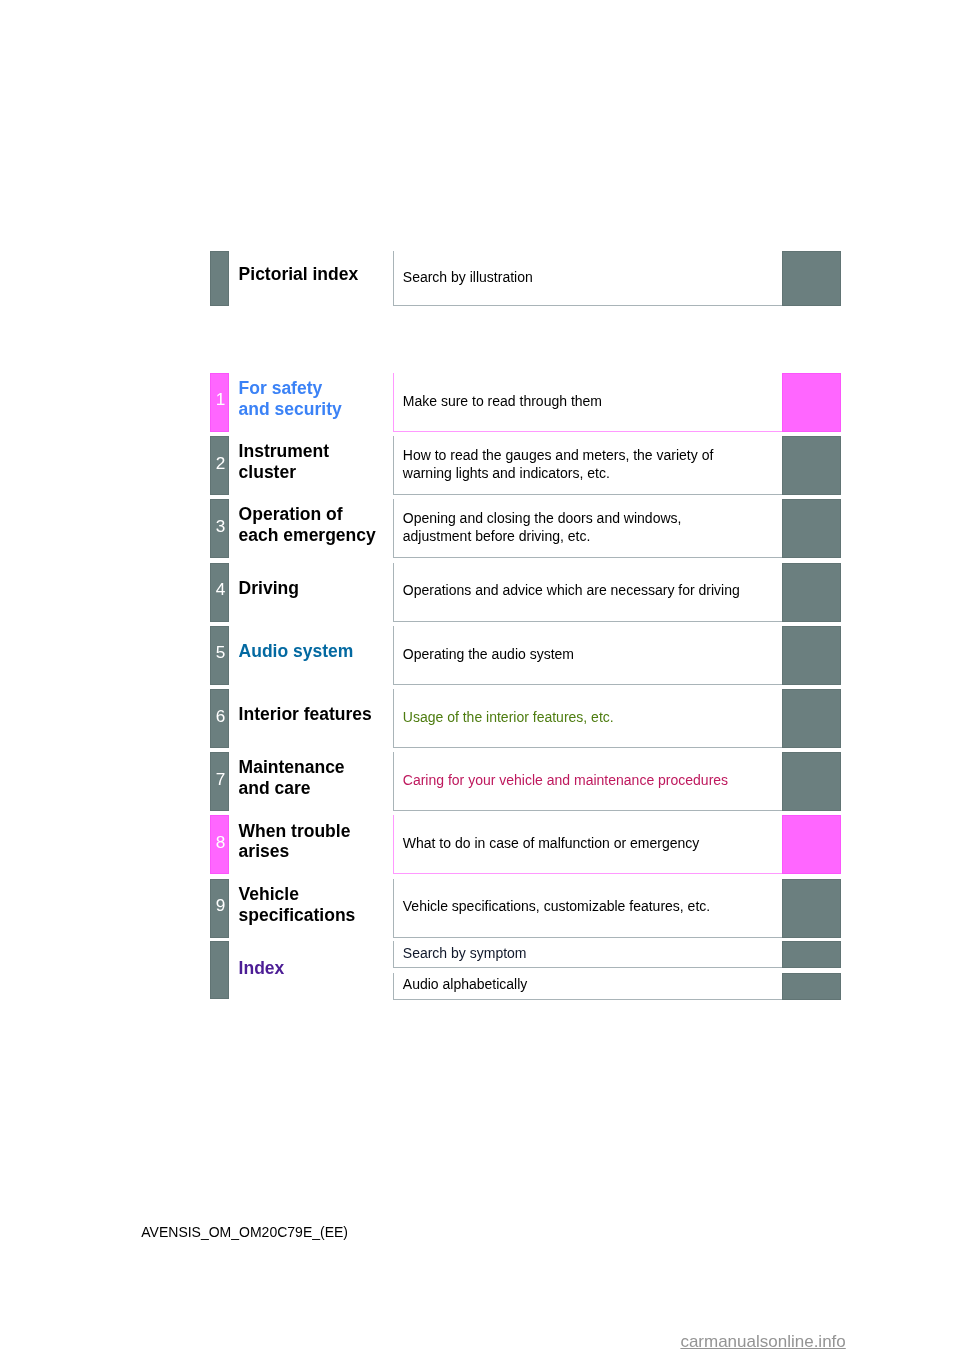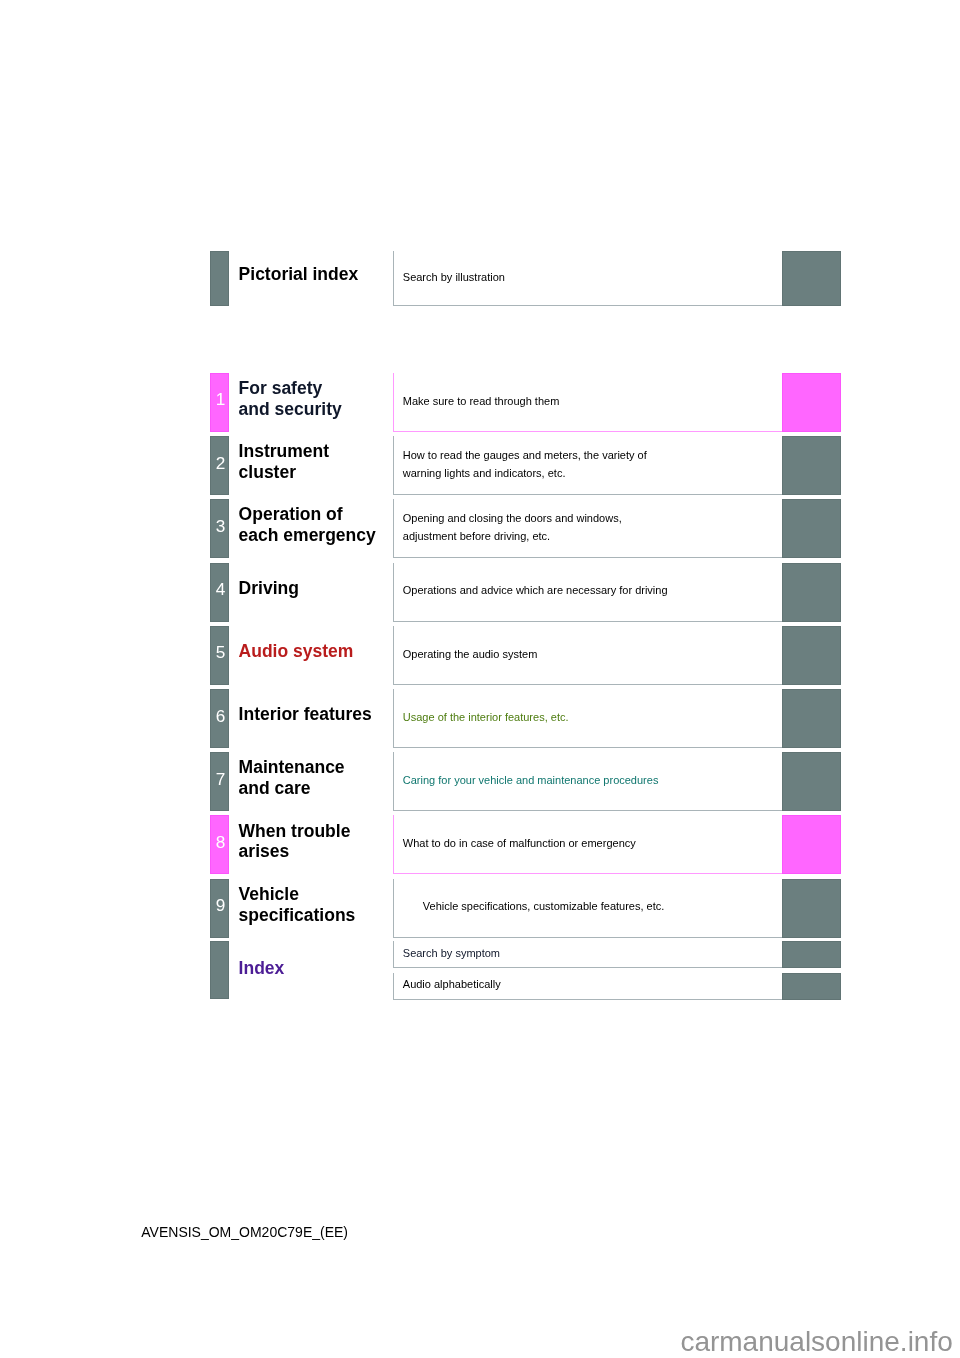--- a/index.html
+++ b/index.html
@@ -24,53 +24,53 @@
     color:#000000; line-height:20.8px; white-space:pre-line;
   }
   .descbox {
     position:absolute; left:393px; width:389px;
     box-sizing:border-box;
     border-left:1px solid #a9b4b8;
     border-bottom:1px solid #a9b4b8;
     background:#ffffff;
   }
   .desc {
-    position:absolute; left:402.8px; font-size:11px; color:#000000;
+    position:absolute; left:402.8px; font-size:14px; color:#000000;
     line-height:17.5px; white-space:pre-line;
   }
   .endtab { position:absolute; left:782px; width:59px;
     box-sizing:border-box; border:1px solid transparent; }
 
   .footer-code {
     position:absolute; left:141.3px; top:1222.6px;
     font-size:14px; color:#000000; line-height:18px;
   }
   .watermark {
     position:absolute; left:680.4px; top:1326.3px;
-    font-size:28px; color:#999999; line-height:31px;
+    font-size:17px; color:#999999; line-height:31px;text-decoration:underline;
   }
 </style>
 </head>
 <body>
 
 <div class="page">
   <div id="rows-host">
   <div class="tab" style="top: 251px; height: 54.8px; background: rgb(107, 127, 127); border-color: rgb(97, 116, 116);">
         <span style="top: 15.5px;"></span>
       </div>
   <div class="title" style="top: 264.4px; color: rgb(0, 0, 0);">Pictorial index</div>
 
   <div class="descbox" style="top: 251px; height: 54.8px; border-left-color: rgb(169, 180, 184); border-bottom-color: rgb(169, 180, 184);"></div>
   <div class="desc" style="top: 268.65px; color: rgb(0, 0, 0);">Search by illustration</div>
   <div class="endtab" style="top: 251px; height: 54.8px; background: rgb(107, 127, 127); border-color: rgb(97, 116, 116);"></div>
 
   <div class="tab" style="top: 372.9px; height: 59px; background: rgb(255, 102, 255); border-color: rgb(251, 85, 251);">
         <span style="top: 17.6px;">1</span>
       </div>
-  <div class="title" style="top: 378px; color: #0f172a;">For safety
+  <div class="title" style="top: 378px; color: #3b82f6;">For safety
 and security</div>
 
   <div class="descbox" style="top: 372.9px; height: 59px; border-left-color: rgb(255, 153, 255); border-bottom-color: rgb(255, 153, 255);"></div>
   <div class="desc" style="top: 392.65px; color: rgb(0, 0, 0);">Make sure to read through them</div>
   <div class="endtab" style="top: 372.9px; height: 59px; background: rgb(255, 102, 255); border-color: rgb(251, 85, 251);"></div>
 
   <div class="tab" style="top: 436.117px; height: 59px; background: rgb(107, 127, 127); border-color: rgb(97, 116, 116);">
         <span style="top: 17.6px;">2</span>
       </div>
   <div class="title" style="top: 441.217px; color: rgb(0, 0, 0);">Instrument
@@ -97,21 +97,21 @@
       </div>
   <div class="title" style="top: 578.051px; color: rgb(0, 0, 0);">Driving</div>
 
   <div class="descbox" style="top: 562.551px; height: 59px; border-left-color: rgb(169, 180, 184); border-bottom-color: rgb(169, 180, 184);"></div>
   <div class="desc" style="top: 582.301px; color: rgb(0, 0, 0);">Operations and advice which are necessary for driving</div>
   <div class="endtab" style="top: 562.551px; height: 59px; background: rgb(107, 127, 127); border-color: rgb(97, 116, 116);"></div>
 
   <div class="tab" style="top: 625.768px; height: 59px; background: rgb(107, 127, 127); border-color: rgb(97, 116, 116);">
         <span style="top: 17.6px;">5</span>
       </div>
-  <div class="title" style="top: 641.268px; color: #b91c1c;">Audio system</div>
+  <div class="title" style="top: 641.268px; color: #0369a1;">Audio system</div>
 
   <div class="descbox" style="top: 625.768px; height: 59px; border-left-color: rgb(169, 180, 184); border-bottom-color: rgb(169, 180, 184);"></div>
   <div class="desc" style="top: 645.518px; color: rgb(0, 0, 0);">Operating the audio system</div>
   <div class="endtab" style="top: 625.768px; height: 59px; background: rgb(107, 127, 127); border-color: rgb(97, 116, 116);"></div>
 
   <div class="tab" style="top: 688.985px; height: 59px; background: rgb(107, 127, 127); border-color: rgb(97, 116, 116);">
         <span style="top: 17.6px;">6</span>
       </div>
   <div class="title" style="top: 704.485px; color: rgb(0, 0, 0);">Interior features</div>
 
@@ -119,41 +119,41 @@
   <div class="desc" style="top: 708.735px; color: #4d7c0f;">Usage of the interior features, etc.</div>
   <div class="endtab" style="top: 688.985px; height: 59px; background: rgb(107, 127, 127); border-color: rgb(97, 116, 116);"></div>
 
   <div class="tab" style="top: 752.202px; height: 59px; background: rgb(107, 127, 127); border-color: rgb(97, 116, 116);">
         <span style="top: 17.6px;">7</span>
       </div>
   <div class="title" style="top: 757.302px; color: rgb(0, 0, 0);">Maintenance
 and care</div>
 
   <div class="descbox" style="top: 752.202px; height: 59px; border-left-color: rgb(169, 180, 184); border-bottom-color: rgb(169, 180, 184);"></div>
-  <div class="desc" style="top: 771.952px; color: #0f766e;">Caring for your vehicle and maintenance procedures</div>
+  <div class="desc" style="top: 771.952px; color: #be185d;">Caring for your vehicle and maintenance procedures</div>
   <div class="endtab" style="top: 752.202px; height: 59px; background: rgb(107, 127, 127); border-color: rgb(97, 116, 116);"></div>
 
   <div class="tab" style="top: 815.419px; height: 59px; background: rgb(255, 102, 255); border-color: rgb(251, 85, 251);">
         <span style="top: 17.6px;">8</span>
       </div>
   <div class="title" style="top: 820.519px; color: rgb(0, 0, 0);">When trouble
 arises</div>
 
   <div class="descbox" style="top: 815.419px; height: 59px; border-left-color: rgb(255, 153, 255); border-bottom-color: rgb(255, 153, 255);"></div>
   <div class="desc" style="top: 835.169px; color: rgb(0, 0, 0);">What to do in case of malfunction or emergency</div>
   <div class="endtab" style="top: 815.419px; height: 59px; background: rgb(255, 102, 255); border-color: rgb(251, 85, 251);"></div>
 
   <div class="tab" style="top: 878.636px; height: 59px; background: rgb(107, 127, 127); border-color: rgb(97, 116, 116);">
         <span style="top: 17.6px;">9</span>
       </div>
   <div class="title" style="top: 883.736px; color: rgb(0, 0, 0);">Vehicle
 specifications</div>
 
   <div class="descbox" style="top: 878.636px; height: 59px; border-left-color: rgb(169, 180, 184); border-bottom-color: rgb(169, 180, 184);"></div>
-  <div class="desc" style="top: 898.386px; color: rgb(0, 0, 0); margin-left: 20px;">Vehicle specifications, customizable features, etc.</div>
+  <div class="desc" style="top: 898.386px; color: rgb(0, 0, 0);">Vehicle specifications, customizable features, etc.</div>
   <div class="endtab" style="top: 878.636px; height: 59px; background: rgb(107, 127, 127); border-color: rgb(97, 116, 116);"></div>
 
   <div class="tab" style="top: 940.8px; height: 58.4px; background: rgb(107, 127, 127); border-color: rgb(97, 116, 116);">
         <span style="top: 17.3px;"></span>
       </div>
   <div class="title" style="top: 957.6px; color: #4c1d95;">Index</div>
 
   <div class="descbox" style="top: 941px; height: 27.4px; border-left-color: rgb(169, 180, 184); border-bottom-color: rgb(169, 180, 184);"></div>
   <div class="desc" style="top: 944.95px; color: #0f172a;">Search by symptom</div>
   <div class="endtab" style="top: 941px; height: 27.4px; background: rgb(107, 127, 127); border-color: rgb(97, 116, 116);"></div>

